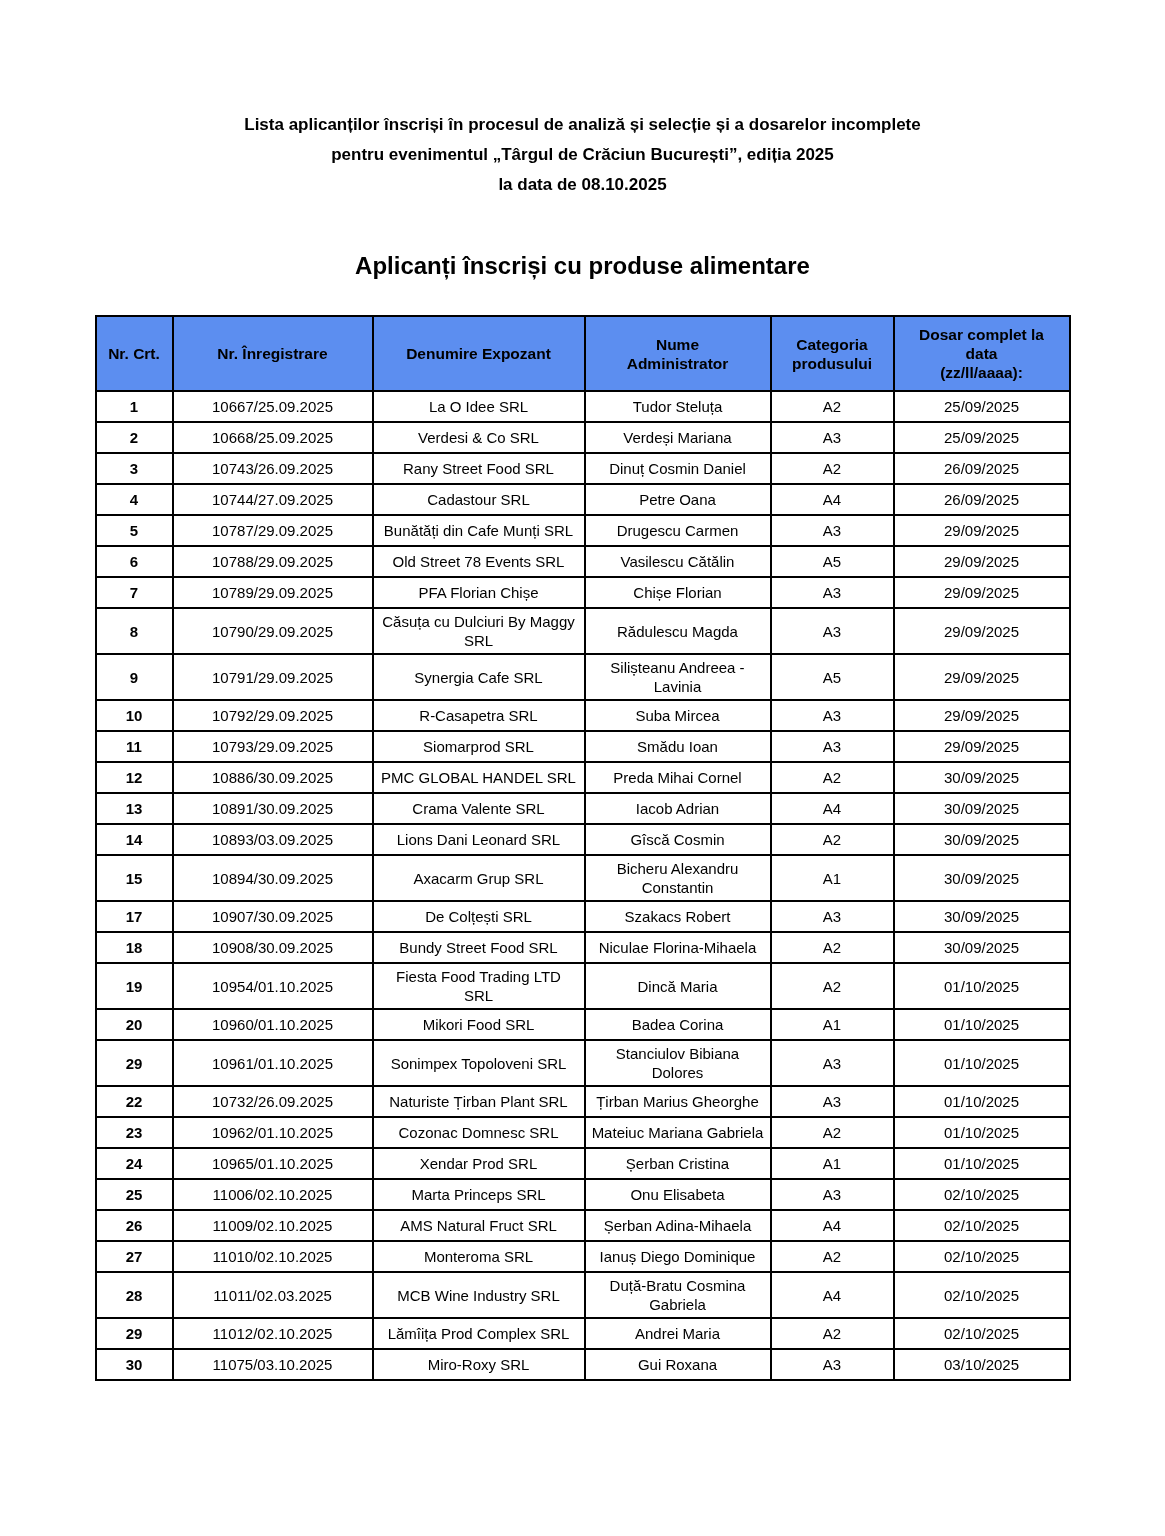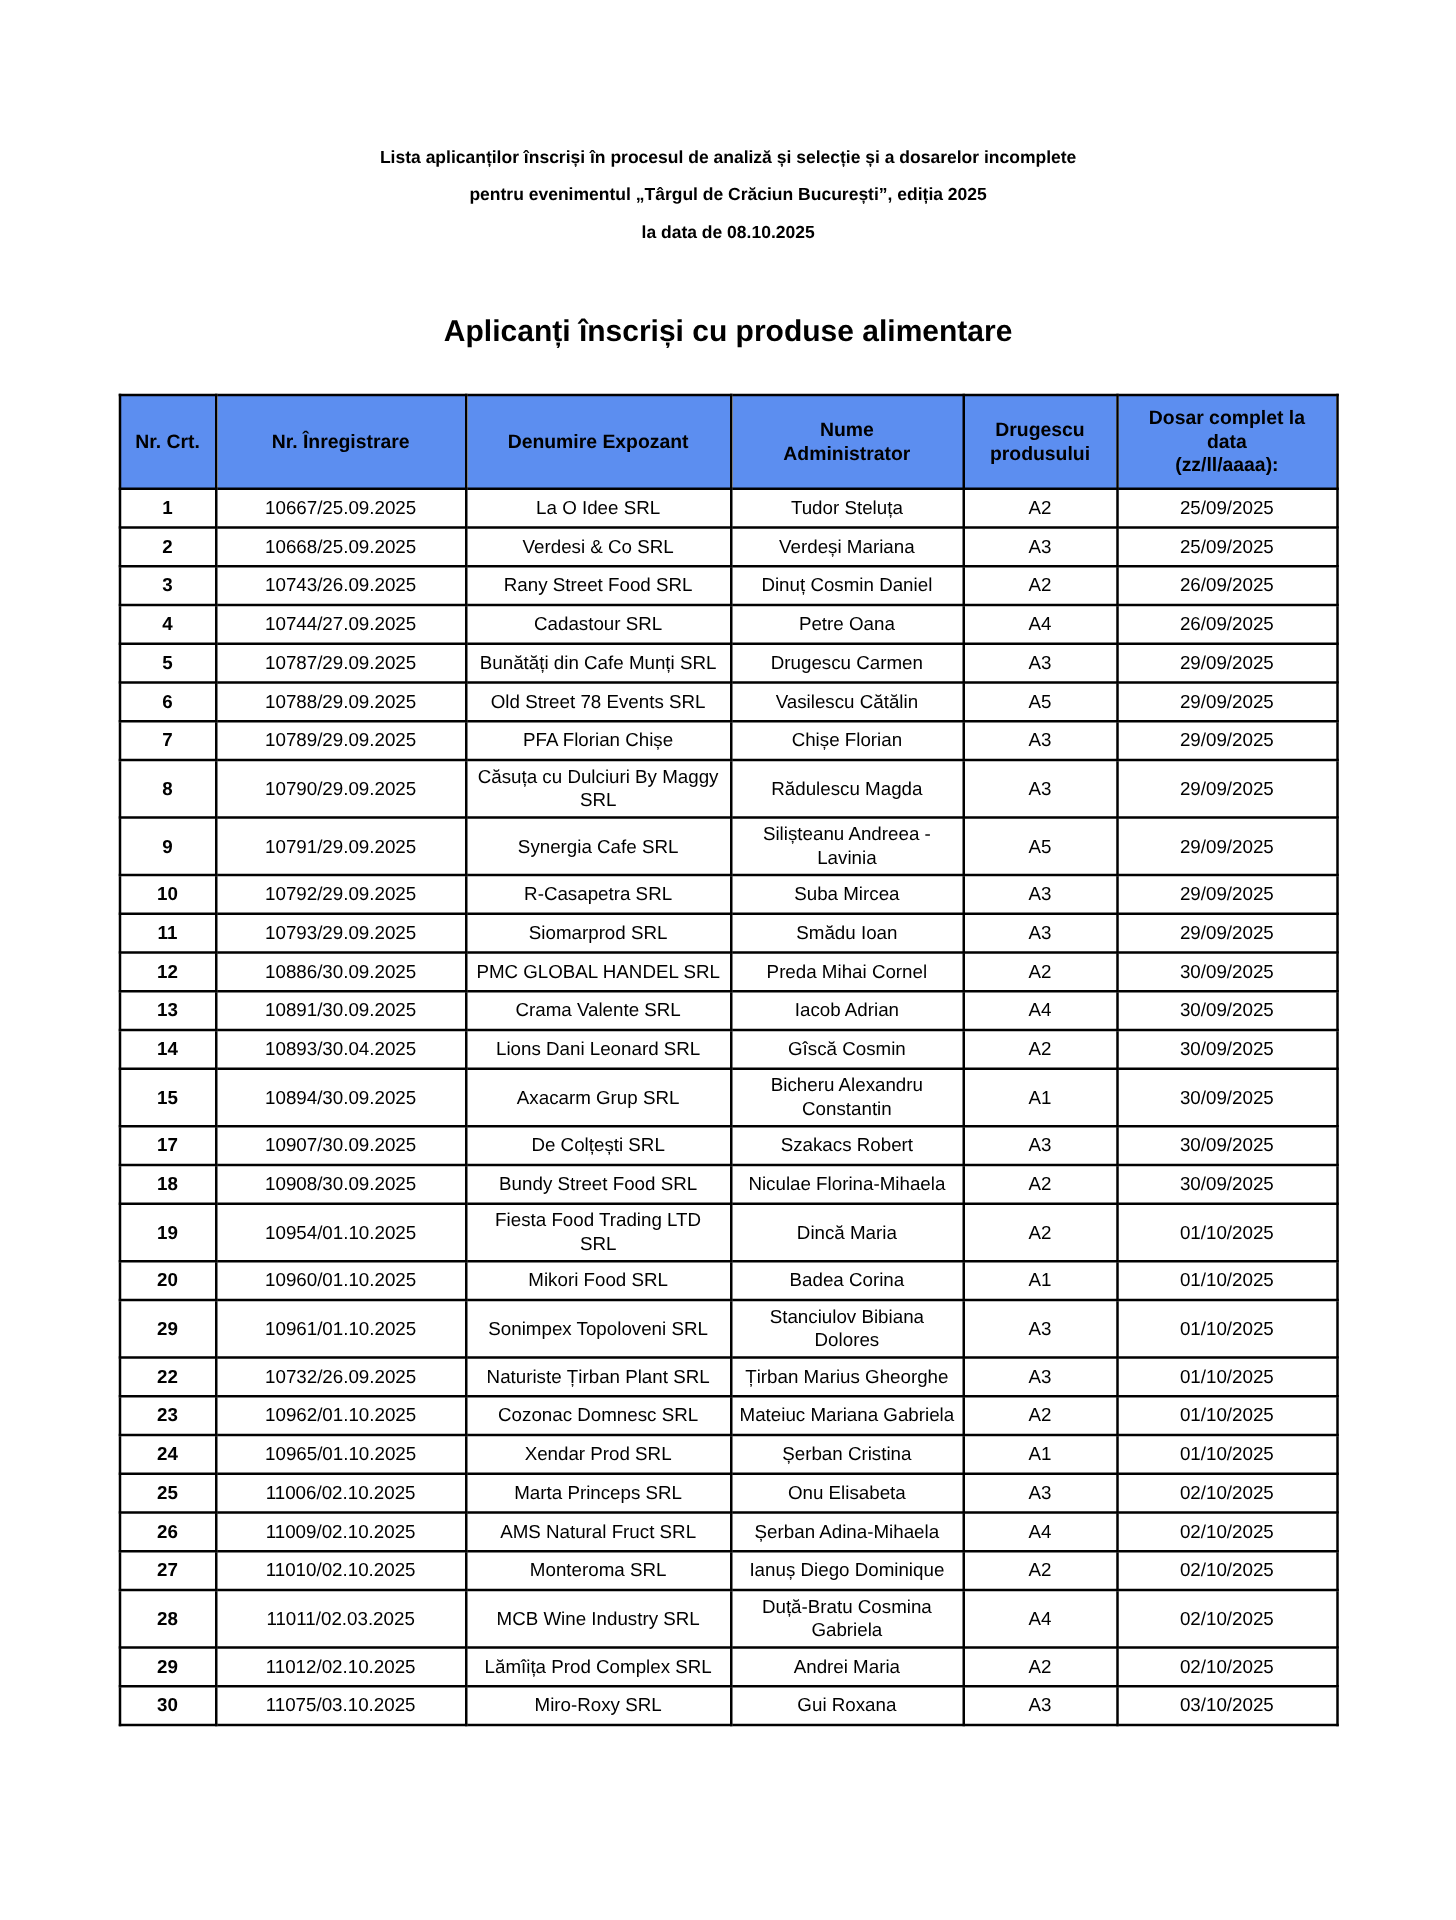--- a/index.html
+++ b/index.html
@@ -15,21 +15,21 @@
     height: 1536px;
     margin: 0 auto;
     background: #ffffff;
     overflow: hidden;
   }
   .doc-title {
     margin-top: 0;
     padding-top: 110px;
     text-align: center;
     font-weight: bold;
-    font-size: 14px;
+    font-size: 17px;
     line-height: 30px;
   }
   .section-title {
     margin-top: 55px;
     text-align: center;
     font-weight: bold;
     font-size: 24px;
     line-height: 22px;
   }
   table.applicants {
@@ -84,21 +84,21 @@
       <col style="width:123px">
       <col style="width:176px">
     </colgroup>
     <thead>
       <tr>
           <th>Nr. Crt.</th>
           <th>Nr. Înregistrare</th>
           <th>Denumire Expozant</th>
           <th>Nume
 Administrator</th>
-          <th>Drugescu produsului</th>
+          <th>Categoria produsului</th>
           <th>Dosar complet la data
 (zz/ll/aaaa):</th>
         </tr>
     </thead>
     <tbody>
         <tr>
           <td>1</td>
           <td>10667/25.09.2025</td>
           <td>La O Idee SRL</td>
           <td>Tudor Steluța</td>
@@ -196,21 +196,21 @@
         <tr>
           <td>13</td>
           <td>10891/30.09.2025</td>
           <td>Crama Valente SRL</td>
           <td>Iacob Adrian</td>
           <td>A4</td>
           <td>30/09/2025</td>
         </tr>
         <tr>
           <td>14</td>
-          <td>10893/30.04.2025</td>
+          <td>10893/03.09.2025</td>
           <td>Lions Dani Leonard SRL</td>
           <td>Gîscă Cosmin</td>
           <td>A2</td>
           <td>30/09/2025</td>
         </tr>
         <tr>
           <td>15</td>
           <td>10894/30.09.2025</td>
           <td>Axacarm Grup SRL</td>
           <td>Bicheru Alexandru Constantin</td>

